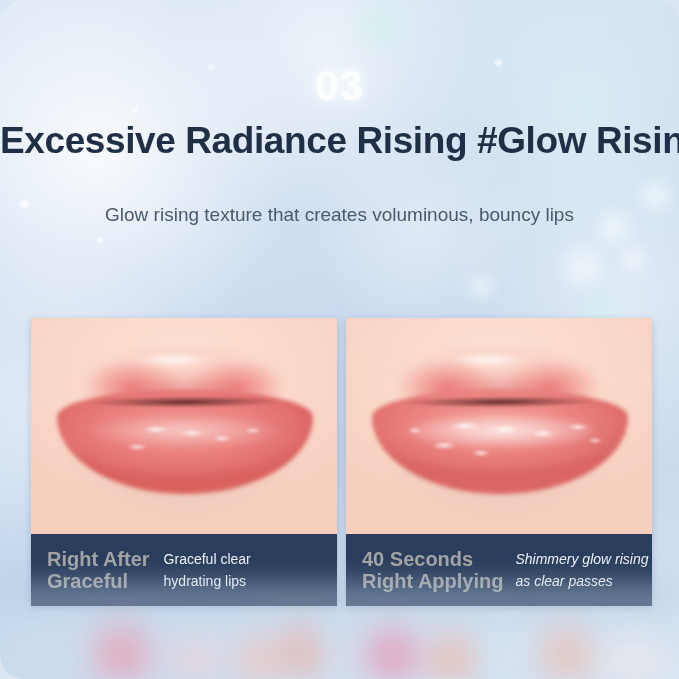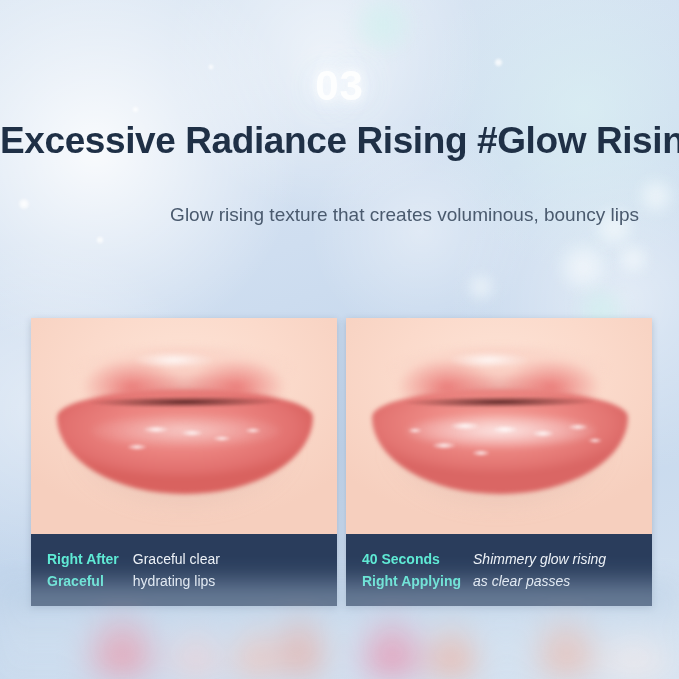--- a/index.html
+++ b/index.html
@@ -14,20 +14,21 @@
     background: #dbe6f2;
   }
 
   #promo {
     position: relative;
     width: 679px;
     height: 679px;
     overflow: hidden;
     background:
       linear-gradient(160deg, #dde8f4 0%, #cfdef0 38%, #c3d6ec 62%, #d6e3f1 100%);
+    border-radius: 24px;
   }
 
   
   .bg-layer {
     position: absolute;
     inset: 0;
     pointer-events: none;
   }
   .bg-wash {
     background:
@@ -103,21 +104,21 @@
     letter-spacing: -0.4px;
     color: #1f3046;
     white-space: nowrap;
   }
 
   .subhead {
     position: absolute;
     top: 200px;
     left: 40px;
     right: 40px;
-    text-align: right;
+    text-align: center;
     font-size: 19px;
     line-height: 29px;
     color: #4a5a6e;
   }
   .subhead div { white-space: nowrap; }
 
   
   .panels {
     position: absolute;
     top: 318px;
@@ -240,22 +241,22 @@
     bottom: 0;
     width: 306px;
     height: 72px;
     background: #2a3d5c;
     display: flex;
     align-items: center;
     box-sizing: border-box;
     padding: 0 10px 0 16px;
   }
   .caption-when {
-    color: #5eead4;
-    font-size: 14px;
+    color: #a3a3a3;
+    font-size: 20px;
     font-weight: bold;
     line-height: 22px;
     white-space: nowrap;
   }
   .caption-what {
     color: #eef2f7;
     font-size: 14px;
     line-height: 22px;
     margin-left: 14px;
     white-space: nowrap;

